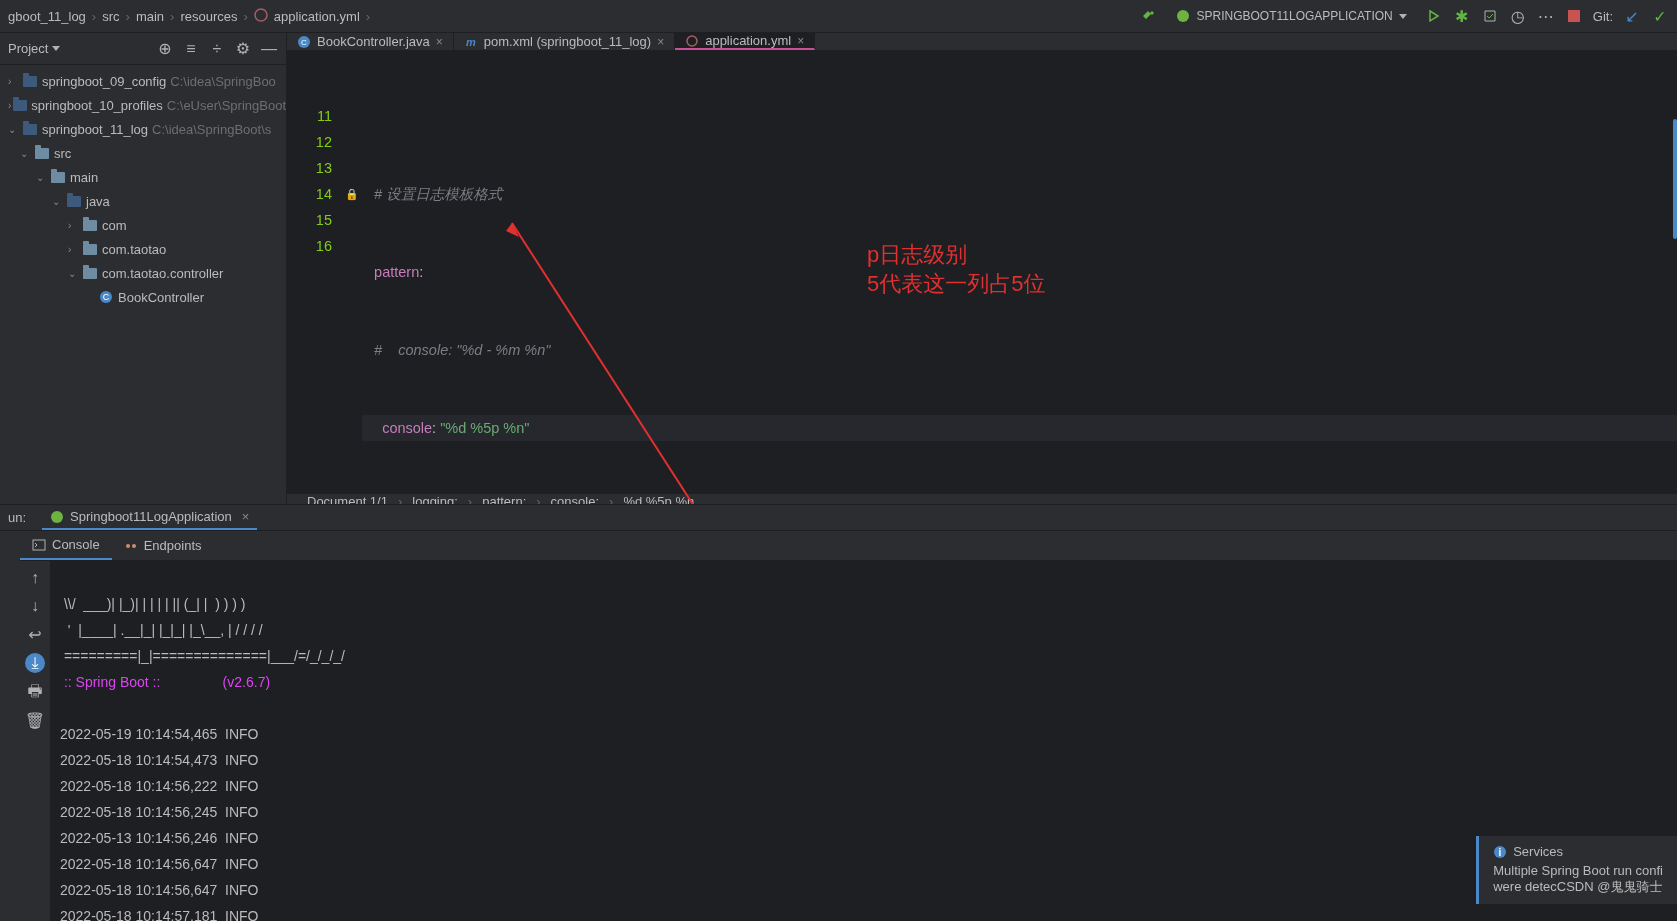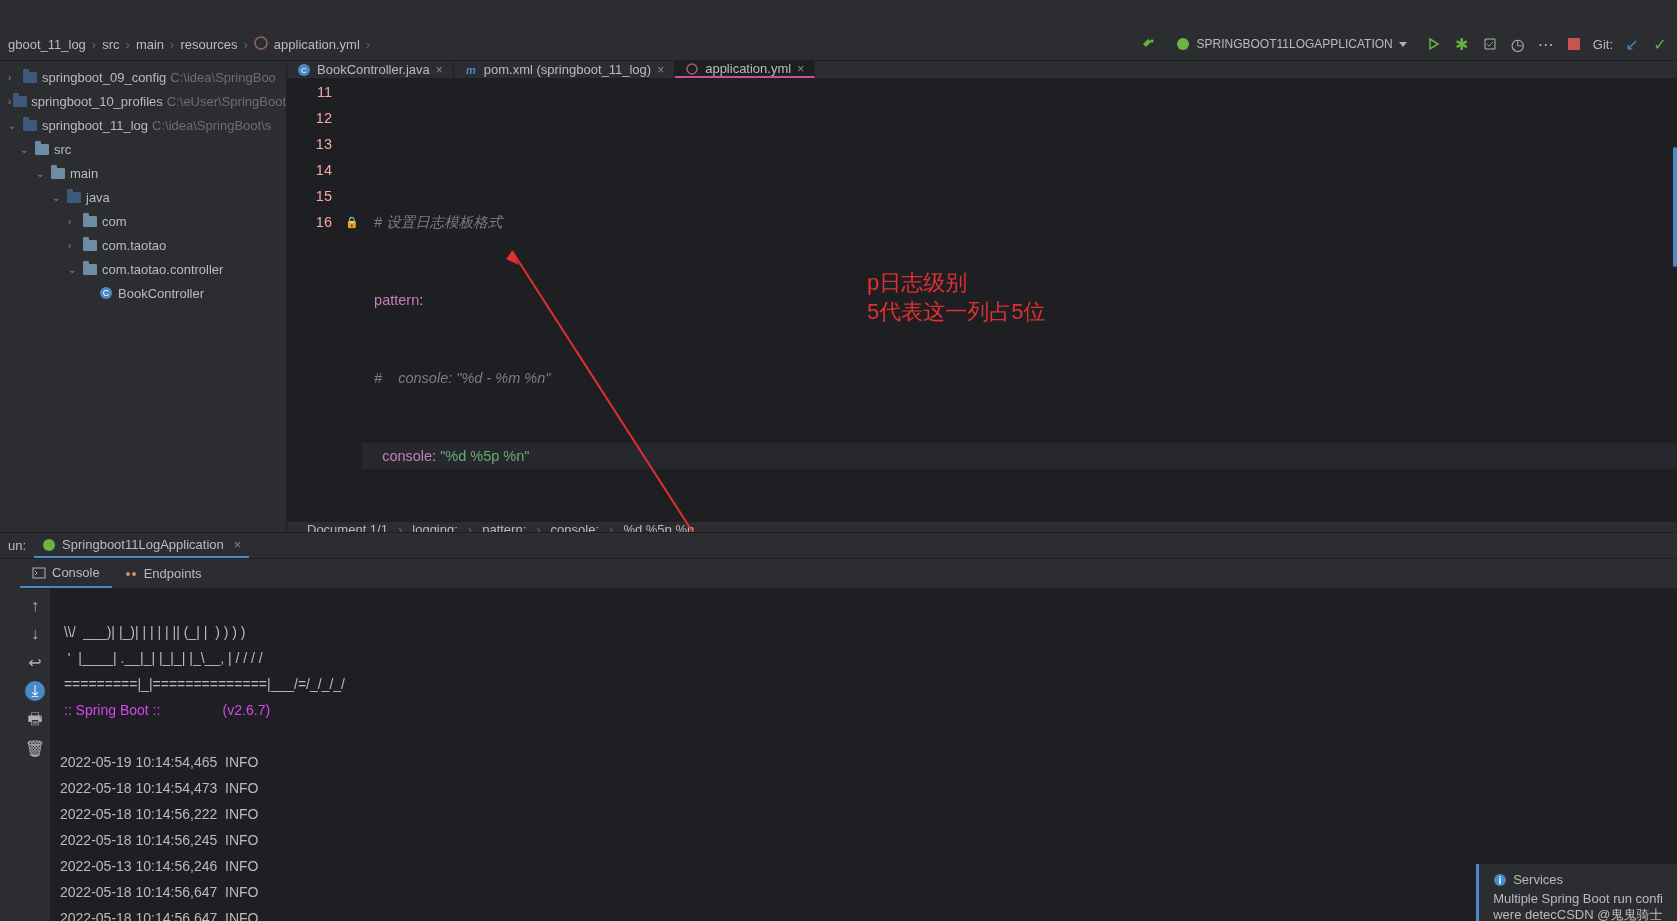--- a/index.html
+++ b/index.html
@@ -1,17 +1,17 @@
 <!DOCTYPE html>
 <html><head>
 <meta charset="utf-8">
 <style>
 * { margin:0; padding:0; box-sizing:border-box; font-family:"Segoe UI",Arial,sans-serif; }
 body { width:1677px; height:921px; background:#2b2d30; color:#bbb; overflow:hidden; position:relative; }
-.top-nav { height:16px; background:#2b2d30; display:flex; align-items:center; padding:16px 8px; border-bottom:1px solid #1e1f22;margin-top:28px; }
+.top-nav { height:16px; background:#2b2d30; display:flex; align-items:center; padding:16px 8px; border-bottom:1px solid #1e1f22; }
 .breadcrumb { display:flex; align-items:center; font-size:13px; gap:6px; }
 .breadcrumb .sep { color:#666; }
 .breadcrumb .crumb { color:#bbb; }
 .top-right { margin-left:auto; display:flex; align-items:center; gap:10px; }
 .icon-btn { width:18px; height:18px; display:flex; align-items:center; justify-content:center; cursor:pointer; color:#afb1b3; }
 .run-config { display:flex; align-items:center; gap:6px; padding:2px 8px; background:#2b2d30; border-radius:3px; font-size:12px; }
 .run-config svg { width:14px; height:14px; }
 .dropdown-arrow { border-left:4px solid transparent; border-right:4px solid transparent; border-top:5px solid #afb1b3; }
 .main-area { display:flex; height:calc(100% - 30px - 420px); }
 .project-panel { width:287px; background:#2b2d30; border-right:1px solid #1e1f22; display:flex; flex-direction:column; overflow:hidden; }
@@ -29,21 +29,21 @@
 .folder-icon.blue { background:#3d5a7c; }
 .folder-icon.blue::before { background:#3d5a7c; }
 .indent1 { padding-left:20px; } .indent2 { padding-left:36px; } .indent3 { padding-left:52px; } .indent4 { padding-left:68px; } .indent5 { padding-left:84px; }
 .editor-area { flex:1; display:flex; flex-direction:column; background:#1e1f22; position:relative; }
 .editor-tabs { height:36px; display:flex; align-items:stretch; background:#2b2d30; border-bottom:1px solid #1e1f22; }
 .tab { display:flex; align-items:center; padding:0 10px; font-size:13px; gap:6px; color:#bbb; border-right:1px solid #1e1f22; }
 .tab.active { background:#1e1f22; border-bottom:2px solid #4a88c7; position:relative; }
 .tab.active.pink { border-bottom:2px solid #c94f96; }
 .tab .close { color:#888; font-size:12px; }
 .editor-body { flex:1; display:flex; position:relative; font-family:"JetBrains Mono",Consolas,monospace; font-size:14.5px; }
-.gutter { width:55px; background:#1e1f22; text-align:right; padding-right:10px; color:#fca5a5; line-height:26px; padding-top:0; }
+.gutter { width:55px; background:#1e1f22; text-align:right; padding-right:10px; color:#84cc16; line-height:26px; padding-top:16px;margin-top:36px; }
 .gutter-icons { width:20px; background:#1e1f22; }
 .code-area { flex:1; background:#1e1f22; line-height:26px; white-space:pre; }
 .code-line { height:26px; padding-left:4px; }
 .code-line.current { background:#26282e; }
 .tok-key { color:#c77dbb; } .tok-str { color:#6aab73; } .tok-cmt { color:#7a7e85; font-style:italic; } .tok-val { color:#cf8e6d; }
 .breadcrumb-bottom { height:32px; background:#2b2d30; border-top:1px solid #1e1f22; display:flex; align-items:center; padding:0 20px; font-size:13px; color:#bbb; gap:10px; }
 .annotation { position:absolute; color:#e03030; font-size:22px; line-height:1.3; }
 .arrow-svg { position:absolute; pointer-events:none; }
 .bottom-panel { height:420px; background:#1e1f22; border-top:1px solid #1e1f22; display:flex; flex-direction:column; position:relative; }
 .run-header { height:28px; display:flex; align-items:center; padding:0 8px; font-size:13px; background:#2b2d30; border-bottom:1px solid #1e1f22; }
@@ -113,20 +113,31 @@
       </span>
     <span style="font-size:13px">Git:</span>
     <span class="icon-btn" style="color:#4a88c7">↙</span>
     <span class="icon-btn" style="color:#62b543">✓</span>
   </div>
 </div>
 
 <div class="main-area">
 
   <div class="project-panel">
+    <div class="panel-header">
+      <span class="title">Project</span>
+      <div class="dropdown-arrow" style="margin-left:4px"></div>
+      <div class="tools">
+        <span class="icon-btn">⊕</span>
+        <span class="icon-btn">≡</span>
+        <span class="icon-btn">÷</span>
+        <span class="icon-btn">⚙</span>
+        <span class="icon-btn">—</span>
+      </div>
+    </div>
     <div class="tree">
       <div class="tree-item">
           <span class="arrow">›</span>
           <span class="icn">
             <div class="folder-icon blue"></div>
           </span>
           <span class="label">springboot_09_config</span>
           <span class="path">C:\idea\SpringBoo</span>
         </div>
       <div class="tree-item">
@@ -269,21 +280,21 @@
     </div>
     <svg class="arrow-svg" style="left:0;top:0" width="1200" height="700">
       <line x1="225" y1="190" x2="540" y2="680" stroke="#e03030" stroke-width="2"></line>
       <polygon points="225,190 232,204 219,198" fill="#e03030"></polygon>
     </svg>
   </div>
 </div>
 
 <div class="bottom-panel">
   <div class="run-header">
-    <span style="margin-right:8px">un:</span>
+    <span style="margin-right:16px">un:</span>
     <div class="title" style="border-bottom:2px solid #4a88c7;padding:4px 8px">
       <svg width="14" height="14">
           <circle cx="7" cy="7" r="6" fill="#6db33f"></circle>
         </svg>
       <span>Springboot11LogApplication</span>
       <span class="close" style="color:#888;font-size:13px;margin-left:4px">×</span>
     </div>
   </div>
   <div style="display:flex;flex:1">
     <div style="width:20px;background:#2b2d30"></div>

